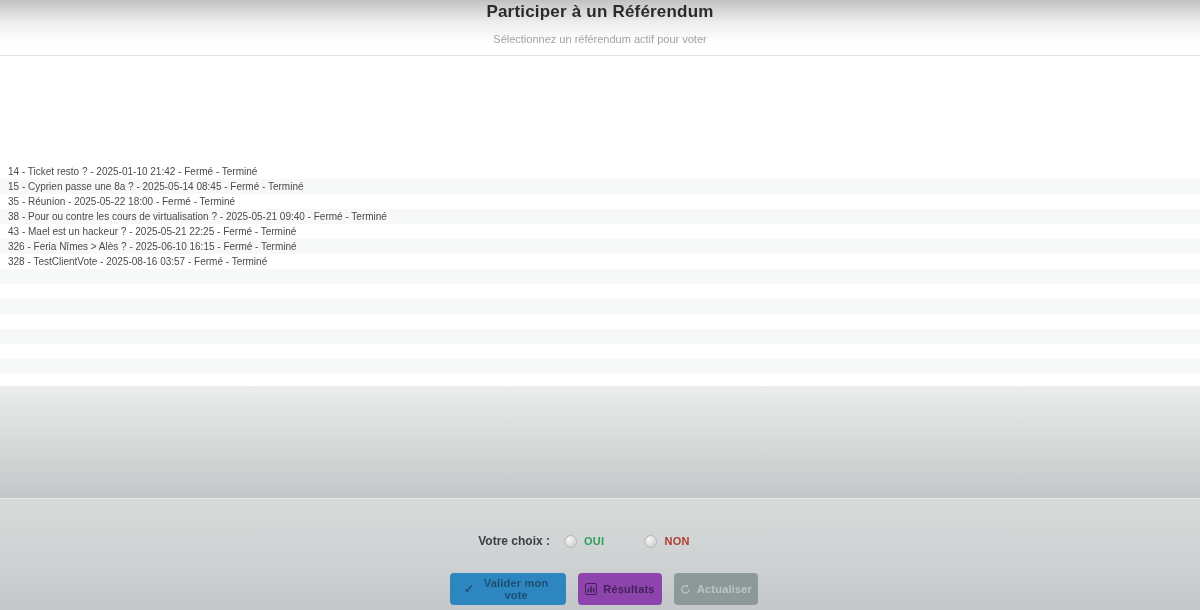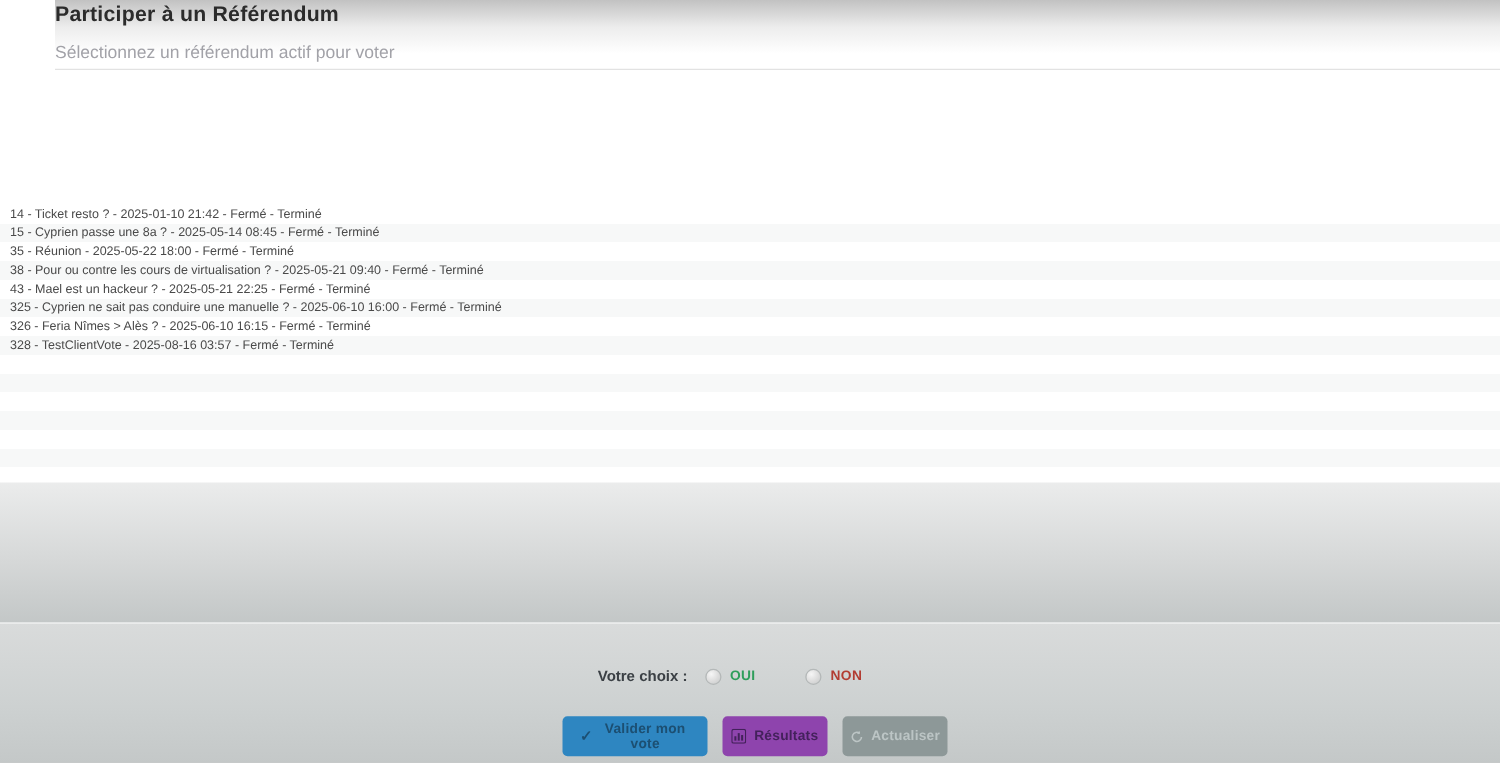--- a/index.html
+++ b/index.html
@@ -13,33 +13,32 @@
     background: #ffffff;
   }
 
   
   .header {
     position: absolute;
     top: 0; left: 0; right: 0;
     height: 56px;
     background: linear-gradient(to bottom, #c2c2c2 0%, #ededed 40%, #ffffff 78%);
     border-bottom: 1px solid #e2e2e2;
-    text-align: left;
-    margin-left: 44px;
+    text-align: center;
   }
   .page-title {
     padding-top: 2px;
     font-size: 17px;
     font-weight: bold;
     color: #2b2b2b;
     letter-spacing: 0.2px;
   }
   .page-subtitle {
     margin-top: 11px;
-    font-size: 14px;
+    font-size: 11px;
     color: #a2a2a8;
   }
 
   
   .white-zone {
     position: absolute;
     top: 57px; left: 0; right: 0;
     height: 107px;
     background: #ffffff;
   }
@@ -164,21 +163,20 @@
   </div>
 
   <div class="white-zone"></div>
 
   <div class="list-box">
       <div class="list-row">14 - Ticket resto ? - 2025-01-10 21:42 - Fermé - Terminé</div>
       <div class="list-row">15 - Cyprien passe une 8a ? - 2025-05-14 08:45 - Fermé - Terminé</div>
       <div class="list-row">35 - Réunion - 2025-05-22 18:00 - Fermé - Terminé</div>
       <div class="list-row">38 - Pour ou contre les cours de virtualisation ? - 2025-05-21 09:40 - Fermé - Terminé</div>
       <div class="list-row">43 - Mael est un hackeur ? - 2025-05-21 22:25 - Fermé - Terminé</div>
-      <div class="list-row">325 - Cyprien ne sait pas conduire une manuelle ? - 2025-06-10 16:00 - Fermé - Terminé</div>
       <div class="list-row">326 - Feria Nîmes &gt; Alès ? - 2025-06-10 16:15 - Fermé - Terminé</div>
       <div class="list-row">328 - TestClientVote - 2025-08-16 03:57 - Fermé - Terminé</div>
     </div>
 
   <div class="mid-zone"></div>
 
   <div class="bottom-zone"></div>
 
   <div class="vote-row">
     <span class="vote-label">Votre choix :</span>

